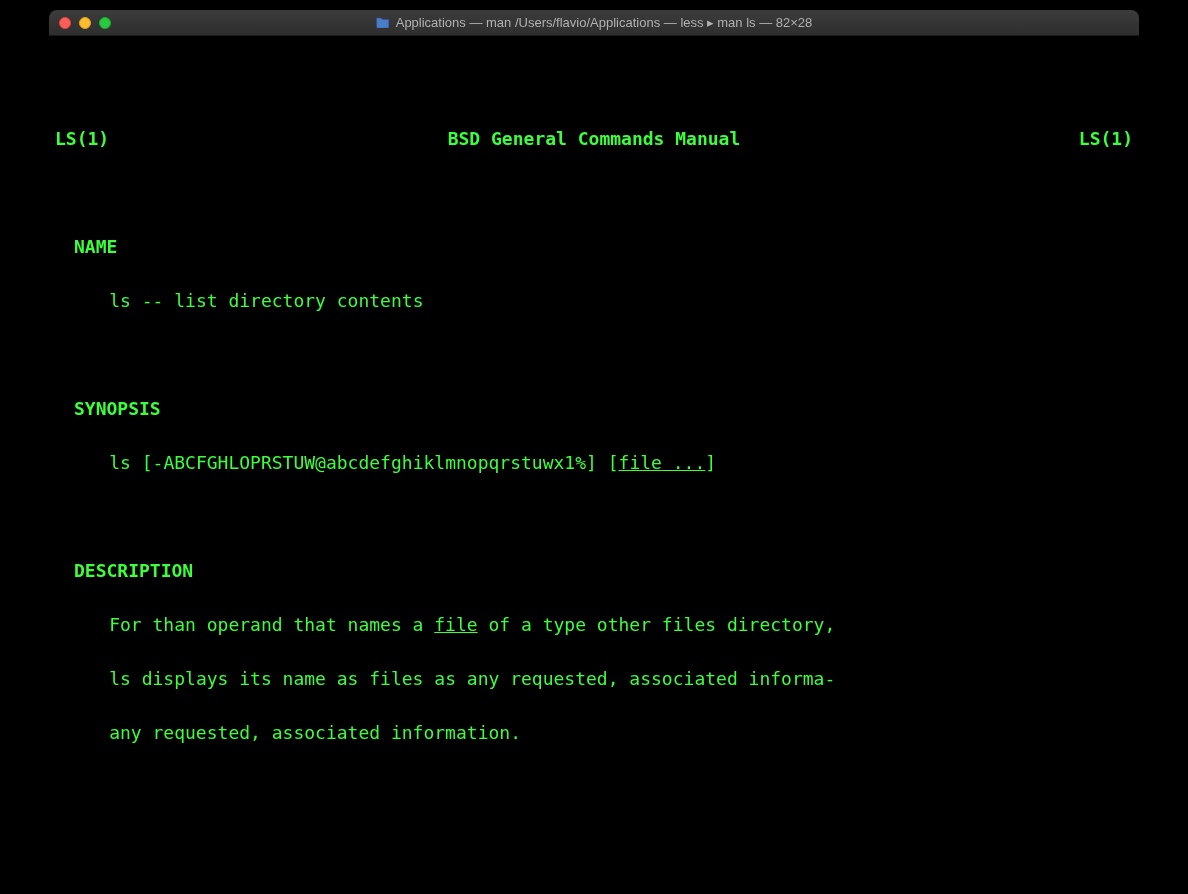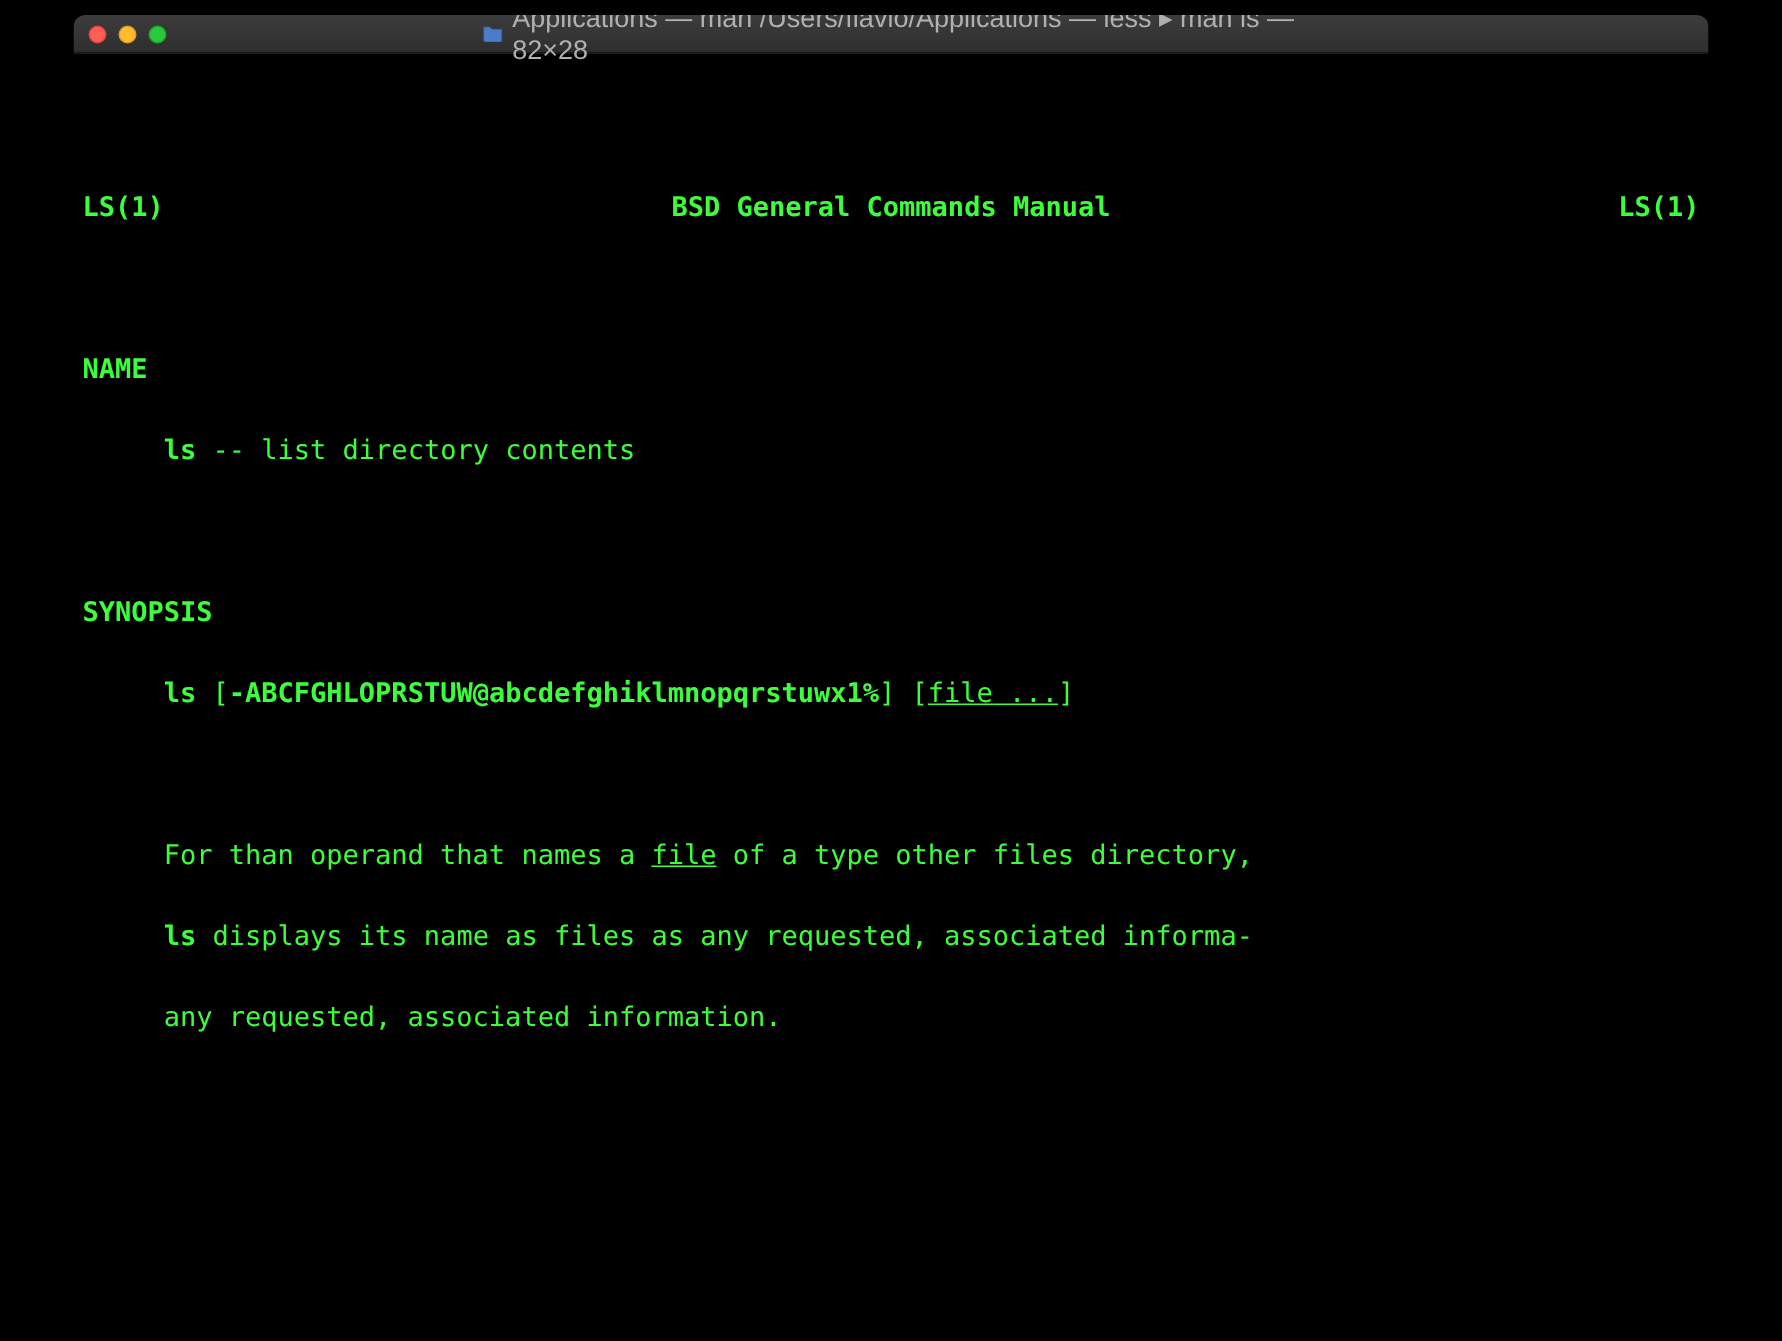--- a/index.html
+++ b/index.html
@@ -45,51 +45,52 @@
     .tl-yellow { background: #ffbd2e; border: 0.5px solid #dea123; }
     .tl-green { background: #28c940; border: 0.5px solid #1aab29; }
     .title-center {
       position: absolute;
       left: 50%;
       transform: translateX(-50%);
       display: flex;
       align-items: center;
       gap: 6px;
       color: #b0b0b0;
-      font-size: 18px;
+      font-size: 13px;
       font-family: -apple-system, BlinkMacSystemFont, "Helvetica Neue", sans-serif;
     }
     .folder-icon {
       display: inline-flex;
       align-items: center;
     }
     .terminal-content {
       background: #000;
       color: #3cff3c;
       font-size: 18px;
       line-height: 1.5;
       padding: 8px 6px 10px 6px;
       white-space: pre;
       font-family: "Menlo", "Monaco", "Consolas", monospace;
       min-height: 780px;
     }
     .bold {
-      font-weight: bold;
+      font-weight: normal;
     }
     .underline {
       text-decoration: underline;
       text-align: center;
     }
     .header-line {
       display: flex;
       justify-content: space-between;
       font-weight: bold;
     }
     .section-head {
       font-weight: bold;
+      margin-left: 19px;
     }
     .indent1 {
       padding-left: 5ch;
     }
   </style>
 </head>
 <body>
 
 <div class="window">
   <div class="titlebar">
@@ -111,20 +112,21 @@
   <div class="terminal-content">
 <div> </div>
 <div class="header-line"><span>LS(1)</span><span>BSD General Commands Manual</span><span>LS(1)</span></div>
 <div> </div>
 <div class="section-head">NAME</div>
 <div class="indent1"><span class="bold">ls</span><span> -- </span><span>list directory contents</span></div>
 <div> </div>
 <div class="section-head">SYNOPSIS</div>
 <div class="indent1"><span class="bold">ls</span><span> [</span><span class="bold">-ABCFGHLOPRSTUW@abcdefghiklmnopqrstuwx1%</span><span>] [</span><span class="underline">file</span><span class="underline"> ...</span><span>]</span></div>
 <div> </div>
+<div class="section-head">DESCRIPTION</div>
 <div class="indent1"><span>For than operand that names a </span><span class="underline">file</span><span> of a type other files directory,</span></div>
 <div class="indent1"><span class="bold">ls</span><span> displays its name as files as any requested, associated informa-</span></div>
 <div class="indent1">any requested, associated information.</div>
 <div> </div>
 
 
 
 
 
 

